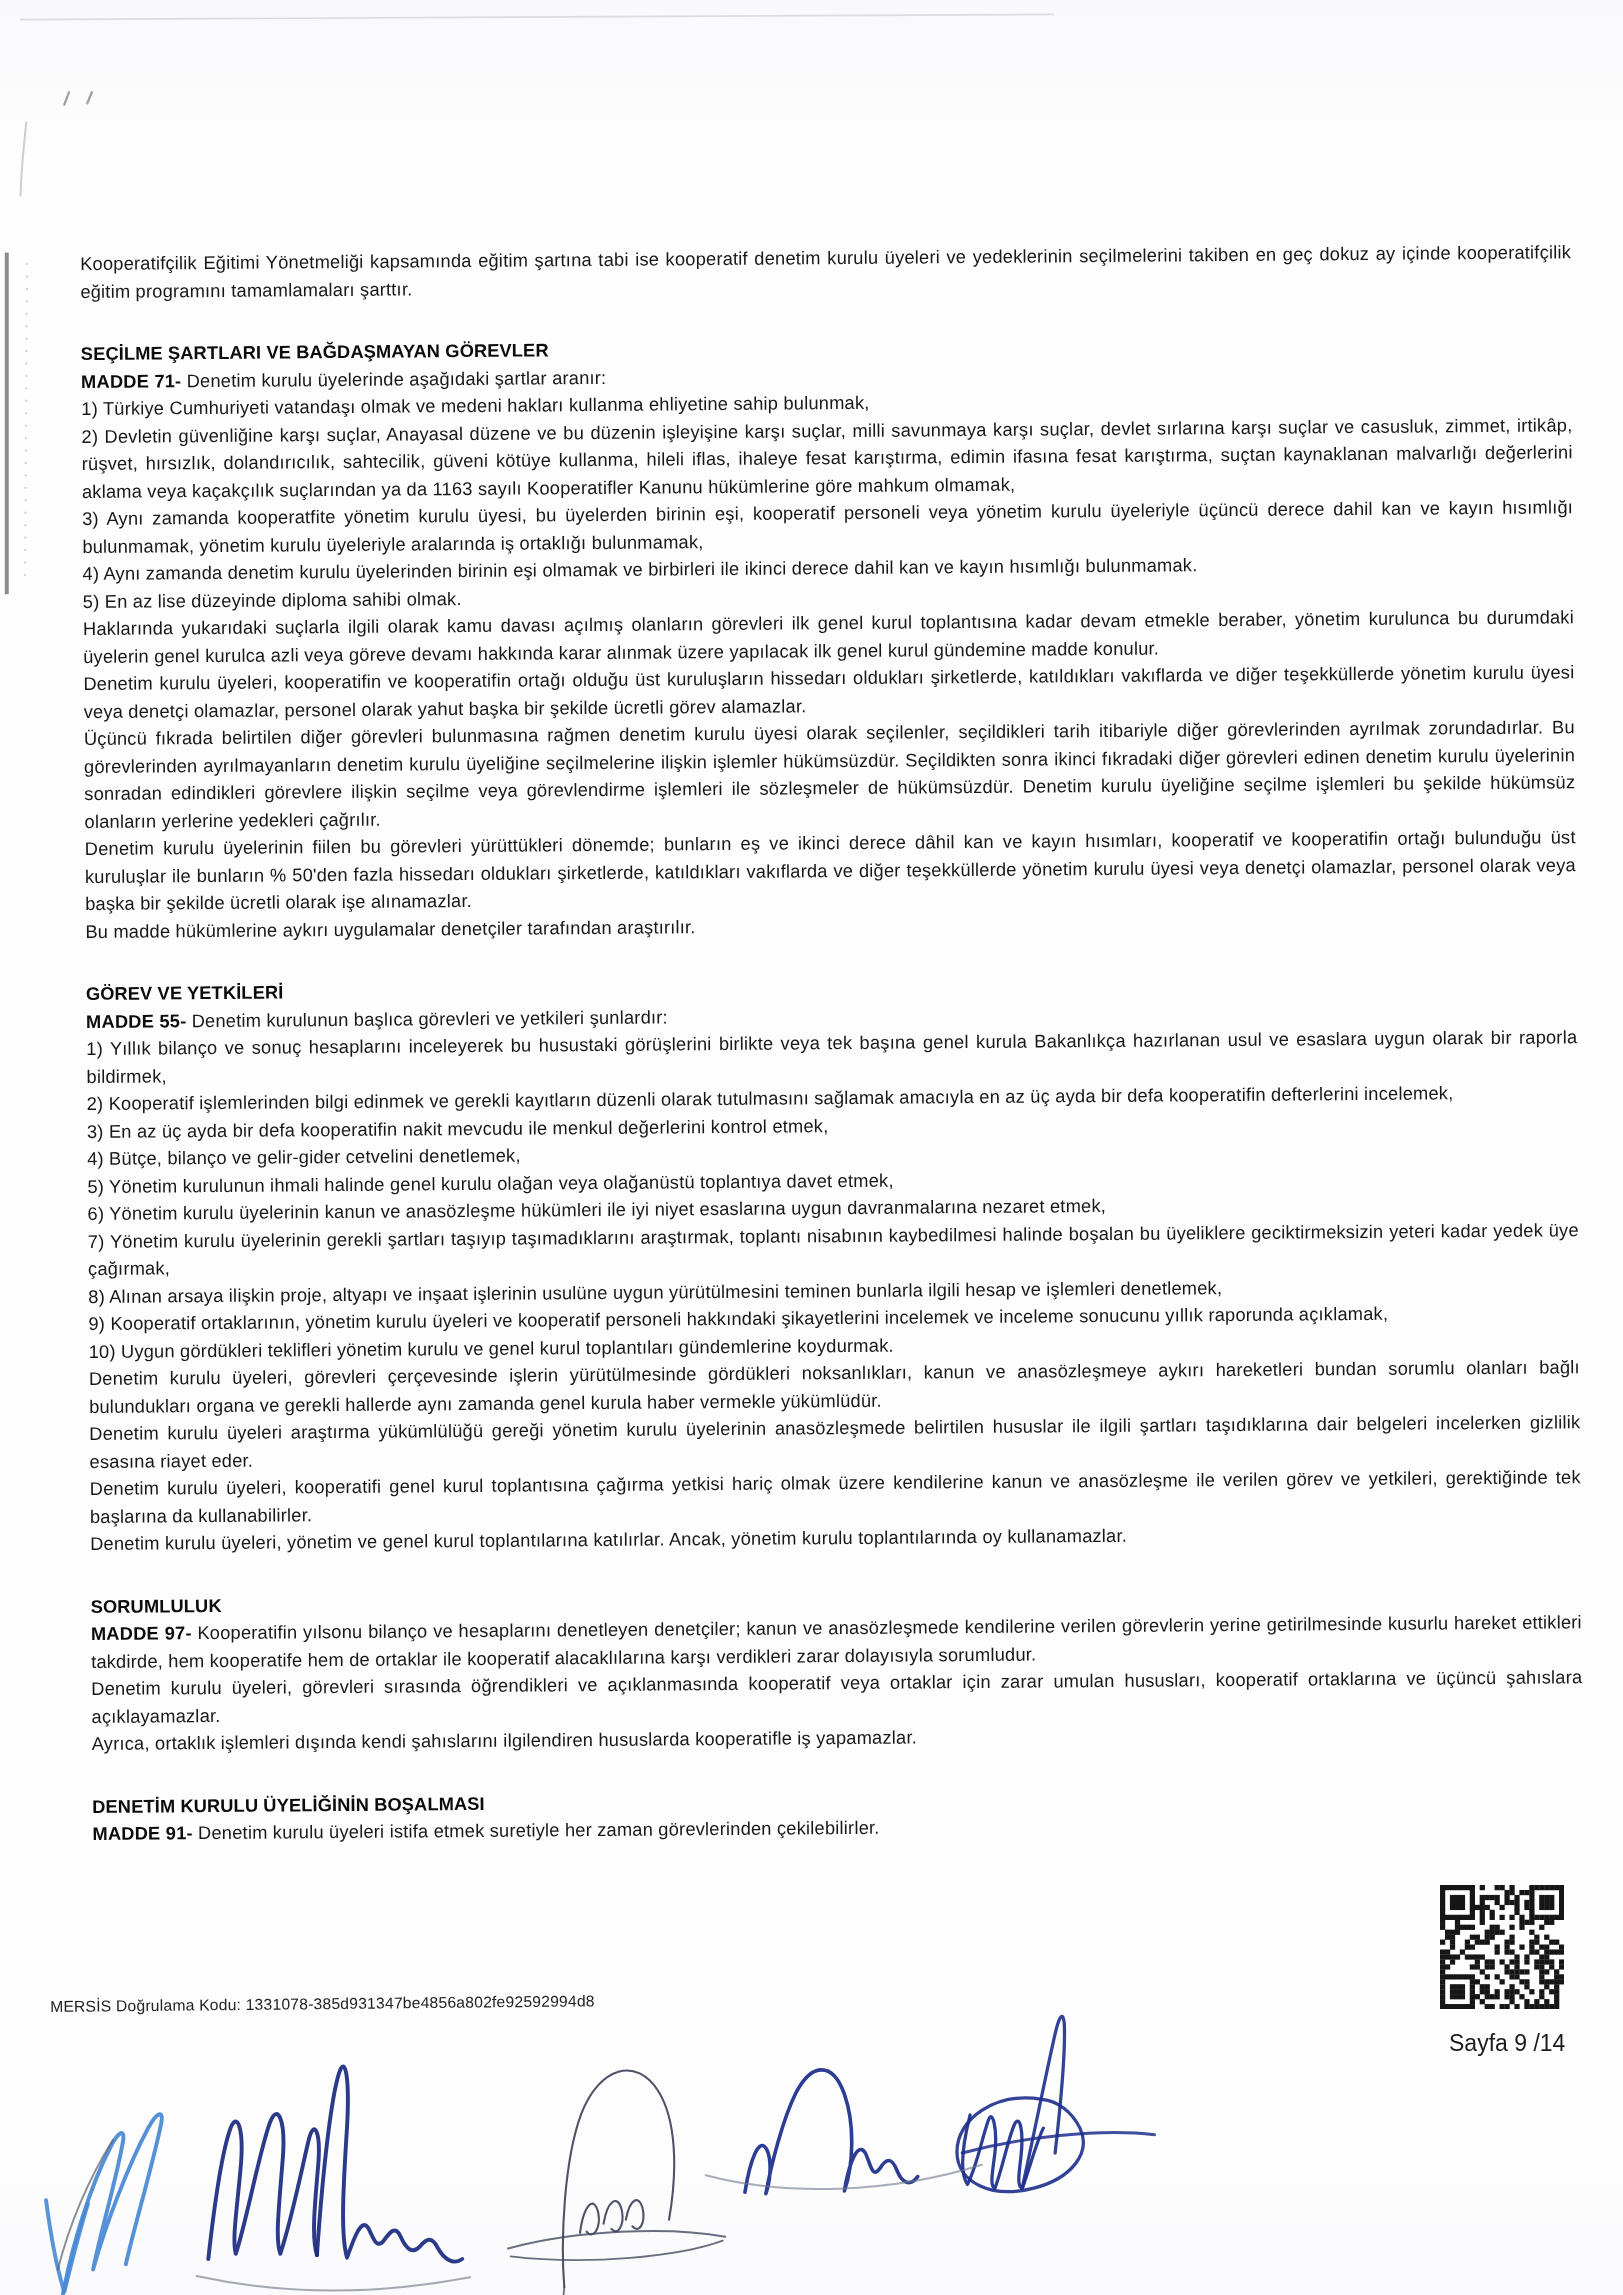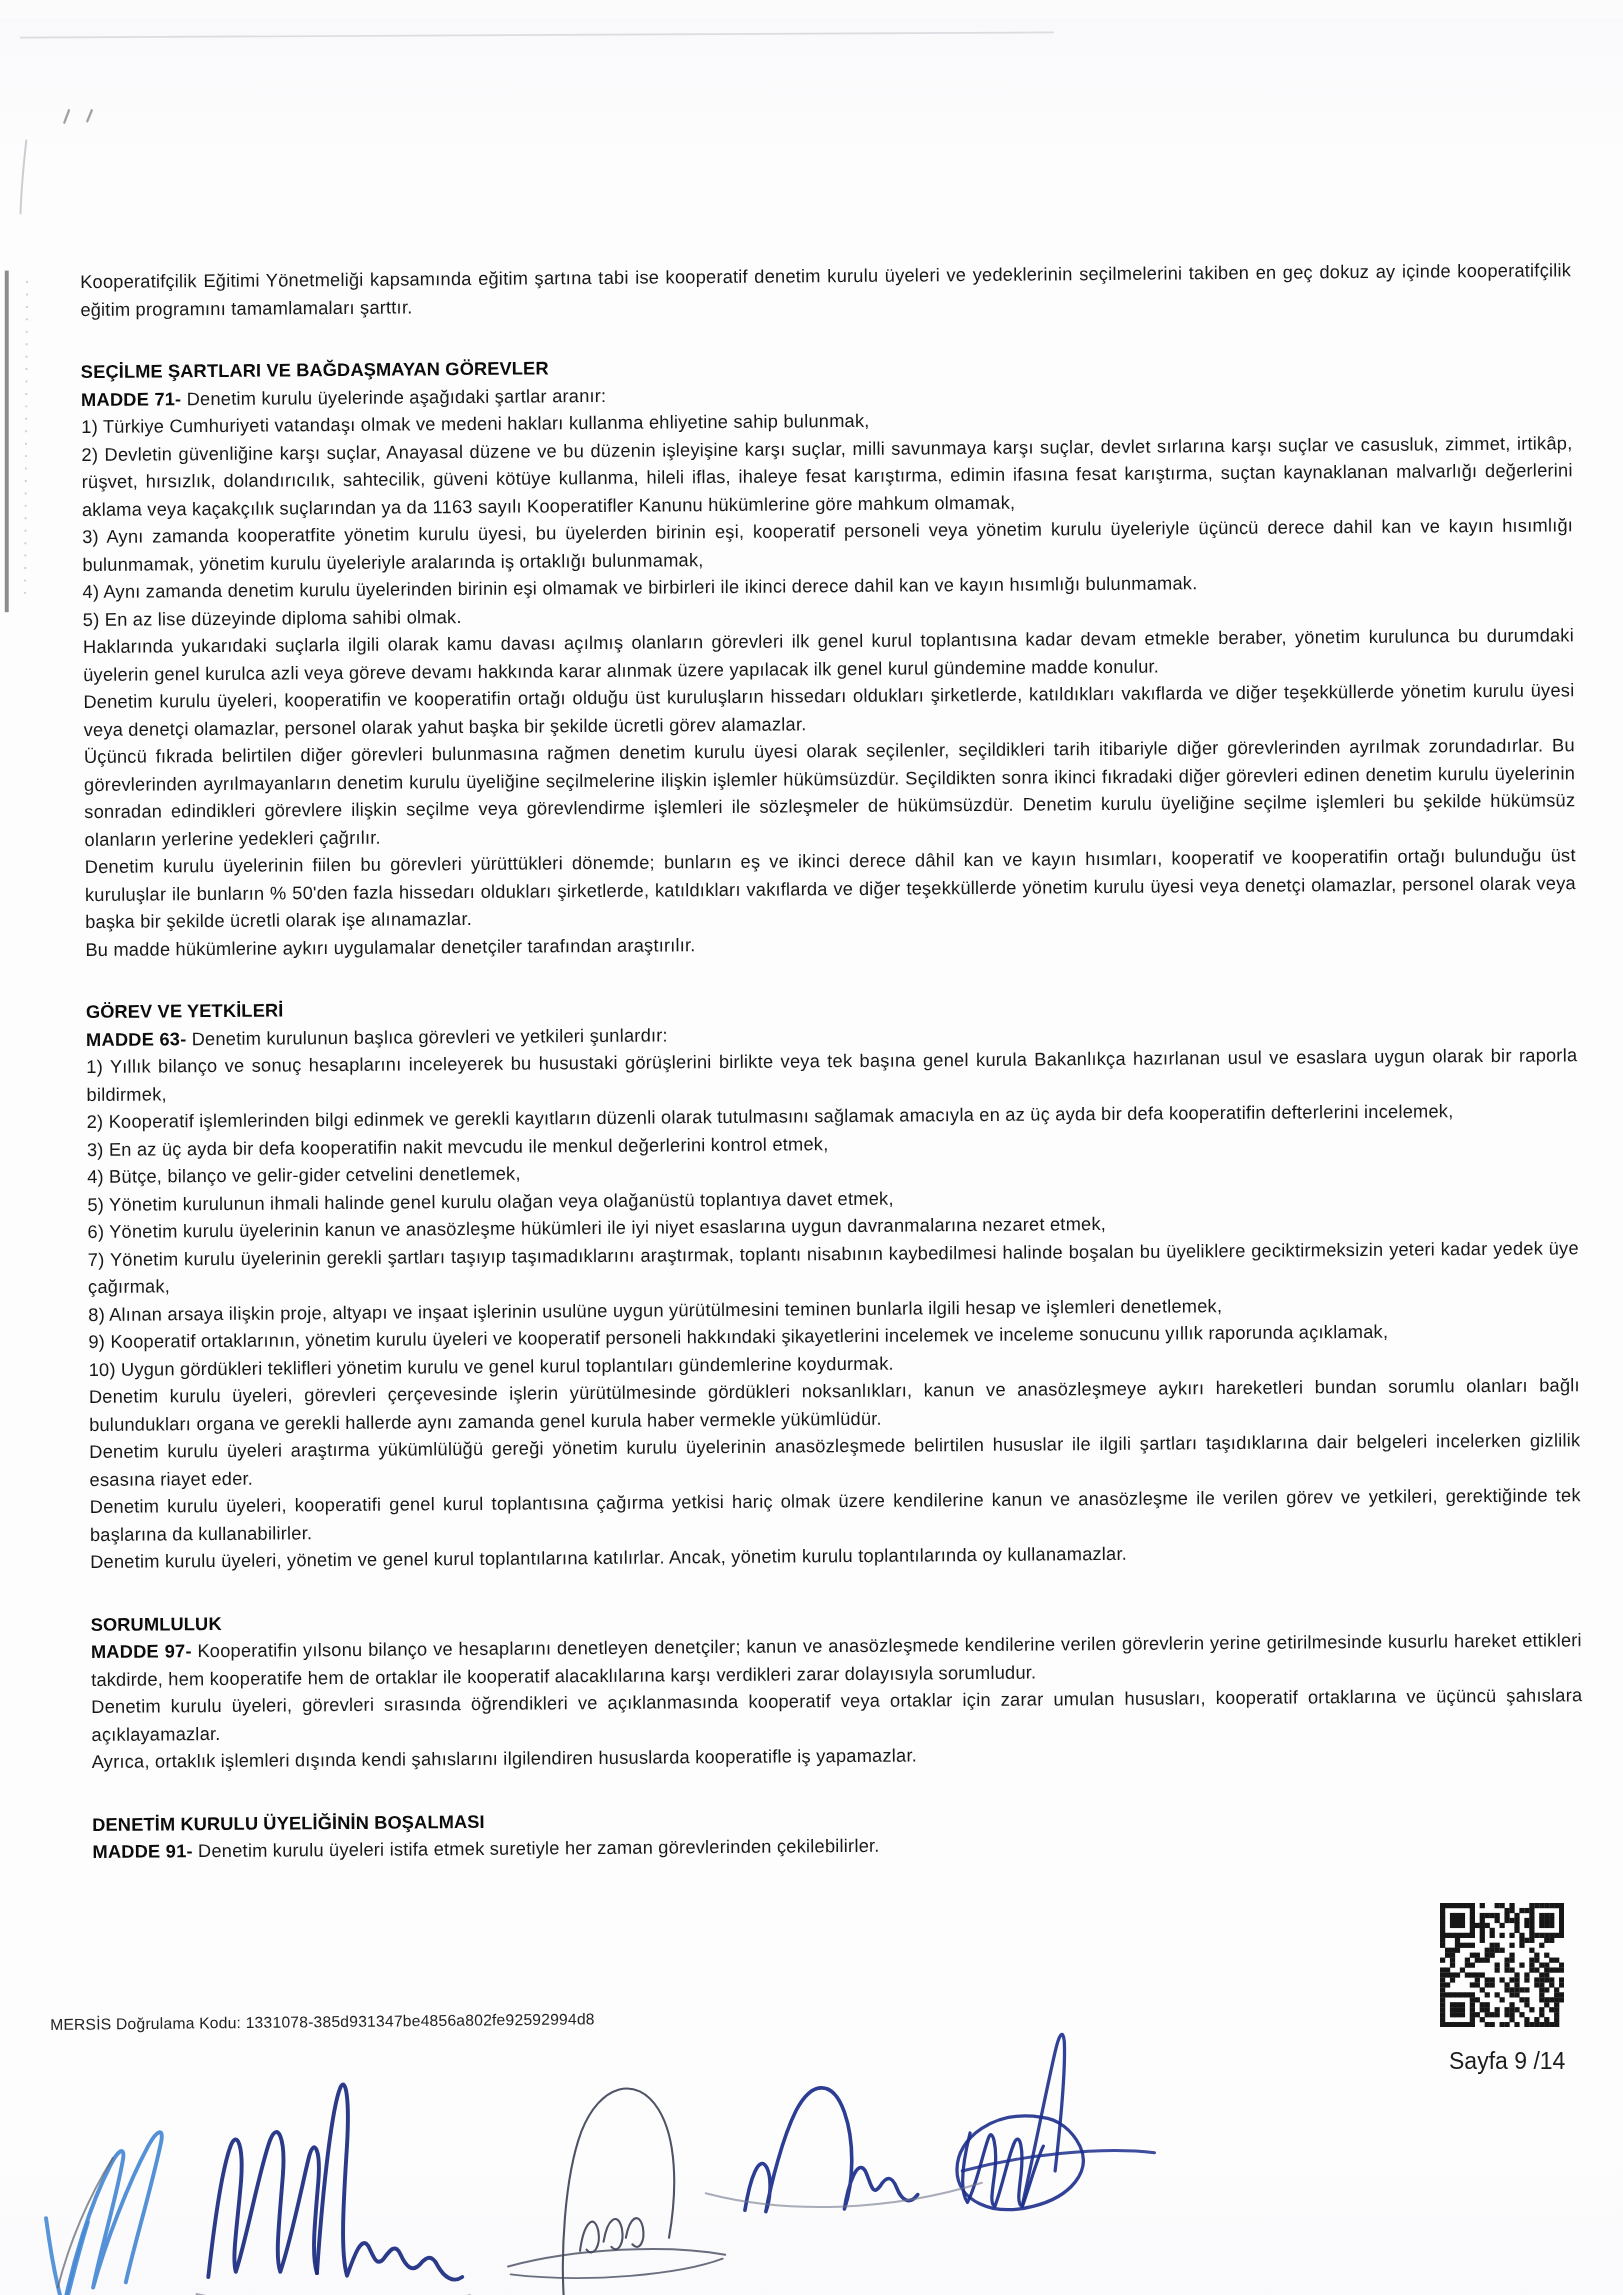--- a/index.html
+++ b/index.html
@@ -2,21 +2,21 @@
 <html style="font-size:10.5px"><head>
 <meta charset="utf-8">
 <style>
   html,body{margin:0;padding:0;}
   body{
     width:1624px;height:2295px;position:relative;overflow:hidden;
     background:#fbfbfc;
     font-family:"Liberation Sans","DejaVu Sans",sans-serif;
     color:#1a1a1a;
   }
-  .page{position:absolute;inset:0;background:linear-gradient(180deg,#f9f9fb 0%,#fdfdfe 6%,#fdfdfe 94%,#fafafc 100%);margin-top:18px;}
+  .page{position:absolute;inset:0;background:linear-gradient(180deg,#f9f9fb 0%,#fdfdfe 6%,#fdfdfe 94%,#fafafc 100%);}
   
   .doc{
     position:absolute;left:80px;top:250px;width:1491px;
     transform:rotate(-0.45deg);transform-origin:0 0;
     font-size:18.3px;line-height:27.5px;letter-spacing:0.2px;
     color:#181818;
   }
   .blk{margin:0;text-align:justify;}
   .blk.h{font-weight:700;color:#0c0c0c;text-align:left;letter-spacing:0.1px;}
   .blk.m b{font-weight:700;color:#0c0c0c;}
@@ -47,21 +47,21 @@
       <p class="blk p">2) Devletin güvenliğine karşı suçlar, Anayasal düzene ve bu düzenin işleyişine karşı suçlar, milli savunmaya karşı suçlar, devlet sırlarına karşı suçlar ve casusluk, zimmet, irtikâp, rüşvet, hırsızlık, dolandırıcılık, sahtecilik, güveni kötüye kullanma, hileli iflas, ihaleye fesat karıştırma, edimin ifasına fesat karıştırma, suçtan kaynaklanan malvarlığı değerlerini aklama veya kaçakçılık suçlarından ya da 1163 sayılı Kooperatifler Kanunu hükümlerine göre mahkum olmamak,</p>
       <p class="blk p">3) Aynı zamanda kooperatfite yönetim kurulu üyesi, bu üyelerden birinin eşi,  kooperatif personeli veya yönetim kurulu üyeleriyle üçüncü derece dahil kan ve kayın hısımlığı bulunmamak, yönetim kurulu üyeleriyle aralarında iş ortaklığı bulunmamak,</p>
       <p class="blk p">4)  Aynı zamanda denetim kurulu üyelerinden birinin eşi olmamak ve birbirleri ile ikinci derece dahil kan ve kayın hısımlığı bulunmamak.</p>
       <p class="blk p">5) En az lise düzeyinde diploma sahibi olmak.</p>
       <p class="blk p">Haklarında yukarıdaki suçlarla ilgili olarak kamu davası açılmış olanların görevleri ilk genel kurul toplantısına kadar devam etmekle beraber, yönetim kurulunca bu durumdaki üyelerin genel kurulca azli veya göreve devamı hakkında karar alınmak üzere yapılacak ilk genel kurul gündemine madde konulur.</p>
       <p class="blk p">Denetim kurulu üyeleri, kooperatifin ve kooperatifin ortağı olduğu üst kuruluşların hissedarı oldukları şirketlerde, katıldıkları vakıflarda ve diğer teşekküllerde yönetim kurulu üyesi veya denetçi olamazlar, personel olarak yahut başka bir şekilde ücretli görev alamazlar.</p>
       <p class="blk p">Üçüncü fıkrada belirtilen diğer görevleri bulunmasına rağmen denetim kurulu üyesi olarak seçilenler, seçildikleri tarih itibariyle diğer görevlerinden ayrılmak zorundadırlar. Bu görevlerinden ayrılmayanların denetim kurulu üyeliğine seçilmelerine ilişkin işlemler hükümsüzdür. Seçildikten sonra ikinci fıkradaki diğer görevleri edinen denetim kurulu üyelerinin sonradan edindikleri görevlere ilişkin seçilme veya görevlendirme işlemleri ile sözleşmeler de hükümsüzdür. Denetim kurulu üyeliğine seçilme işlemleri bu şekilde hükümsüz olanların yerlerine yedekleri çağrılır.</p>
       <p class="blk p">Denetim kurulu üyelerinin fiilen bu görevleri yürüttükleri dönemde; bunların eş ve ikinci derece dâhil kan ve kayın hısımları, kooperatif ve kooperatifin ortağı bulunduğu üst kuruluşlar ile bunların % 50'den fazla hissedarı oldukları şirketlerde, katıldıkları vakıflarda ve diğer teşekküllerde yönetim kurulu üyesi veya denetçi olamazlar, personel olarak veya başka bir şekilde ücretli olarak işe alınamazlar.</p>
       <p class="blk p">Bu madde hükümlerine aykırı uygulamalar denetçiler tarafından araştırılır.</p>
       <p class="blk h gap">GÖREV VE YETKİLERİ</p>
-      <p class="blk m"><b>MADDE 63- </b>Denetim kurulunun başlıca görevleri ve yetkileri şunlardır:</p>
+      <p class="blk m"><b>MADDE 55- </b>Denetim kurulunun başlıca görevleri ve yetkileri şunlardır:</p>
       <p class="blk p">1) Yıllık bilanço ve sonuç hesaplarını inceleyerek bu husustaki görüşlerini birlikte veya tek başına genel kurula Bakanlıkça hazırlanan usul ve esaslara uygun olarak bir raporla bildirmek,</p>
       <p class="blk p">2) Kooperatif işlemlerinden bilgi edinmek ve gerekli kayıtların düzenli olarak tutulmasını sağlamak amacıyla en az üç ayda bir defa kooperatifin defterlerini incelemek,</p>
       <p class="blk p">3) En az üç ayda bir defa kooperatifin nakit mevcudu ile menkul değerlerini kontrol etmek,</p>
       <p class="blk p">4) Bütçe, bilanço ve gelir-gider cetvelini denetlemek,</p>
       <p class="blk p">5) Yönetim kurulunun ihmali halinde genel kurulu olağan veya olağanüstü toplantıya davet etmek,</p>
       <p class="blk p">6) Yönetim kurulu üyelerinin kanun ve anasözleşme hükümleri ile iyi niyet esaslarına uygun davranmalarına nezaret etmek,</p>
       <p class="blk p">7) Yönetim kurulu üyelerinin gerekli şartları taşıyıp taşımadıklarını araştırmak, toplantı nisabının kaybedilmesi halinde boşalan bu üyeliklere geciktirmeksizin yeteri kadar yedek üye çağırmak,</p>
       <p class="blk p">8) Alınan arsaya ilişkin proje, altyapı ve inşaat işlerinin usulüne uygun yürütülmesini teminen bunlarla ilgili hesap ve işlemleri denetlemek,</p>
       <p class="blk p">9) Kooperatif ortaklarının, yönetim kurulu üyeleri ve kooperatif personeli hakkındaki şikayetlerini incelemek ve inceleme sonucunu yıllık raporunda açıklamak,</p>
       <p class="blk p">10) Uygun gördükleri teklifleri yönetim kurulu ve genel kurul toplantıları gündemlerine koydurmak.</p>

